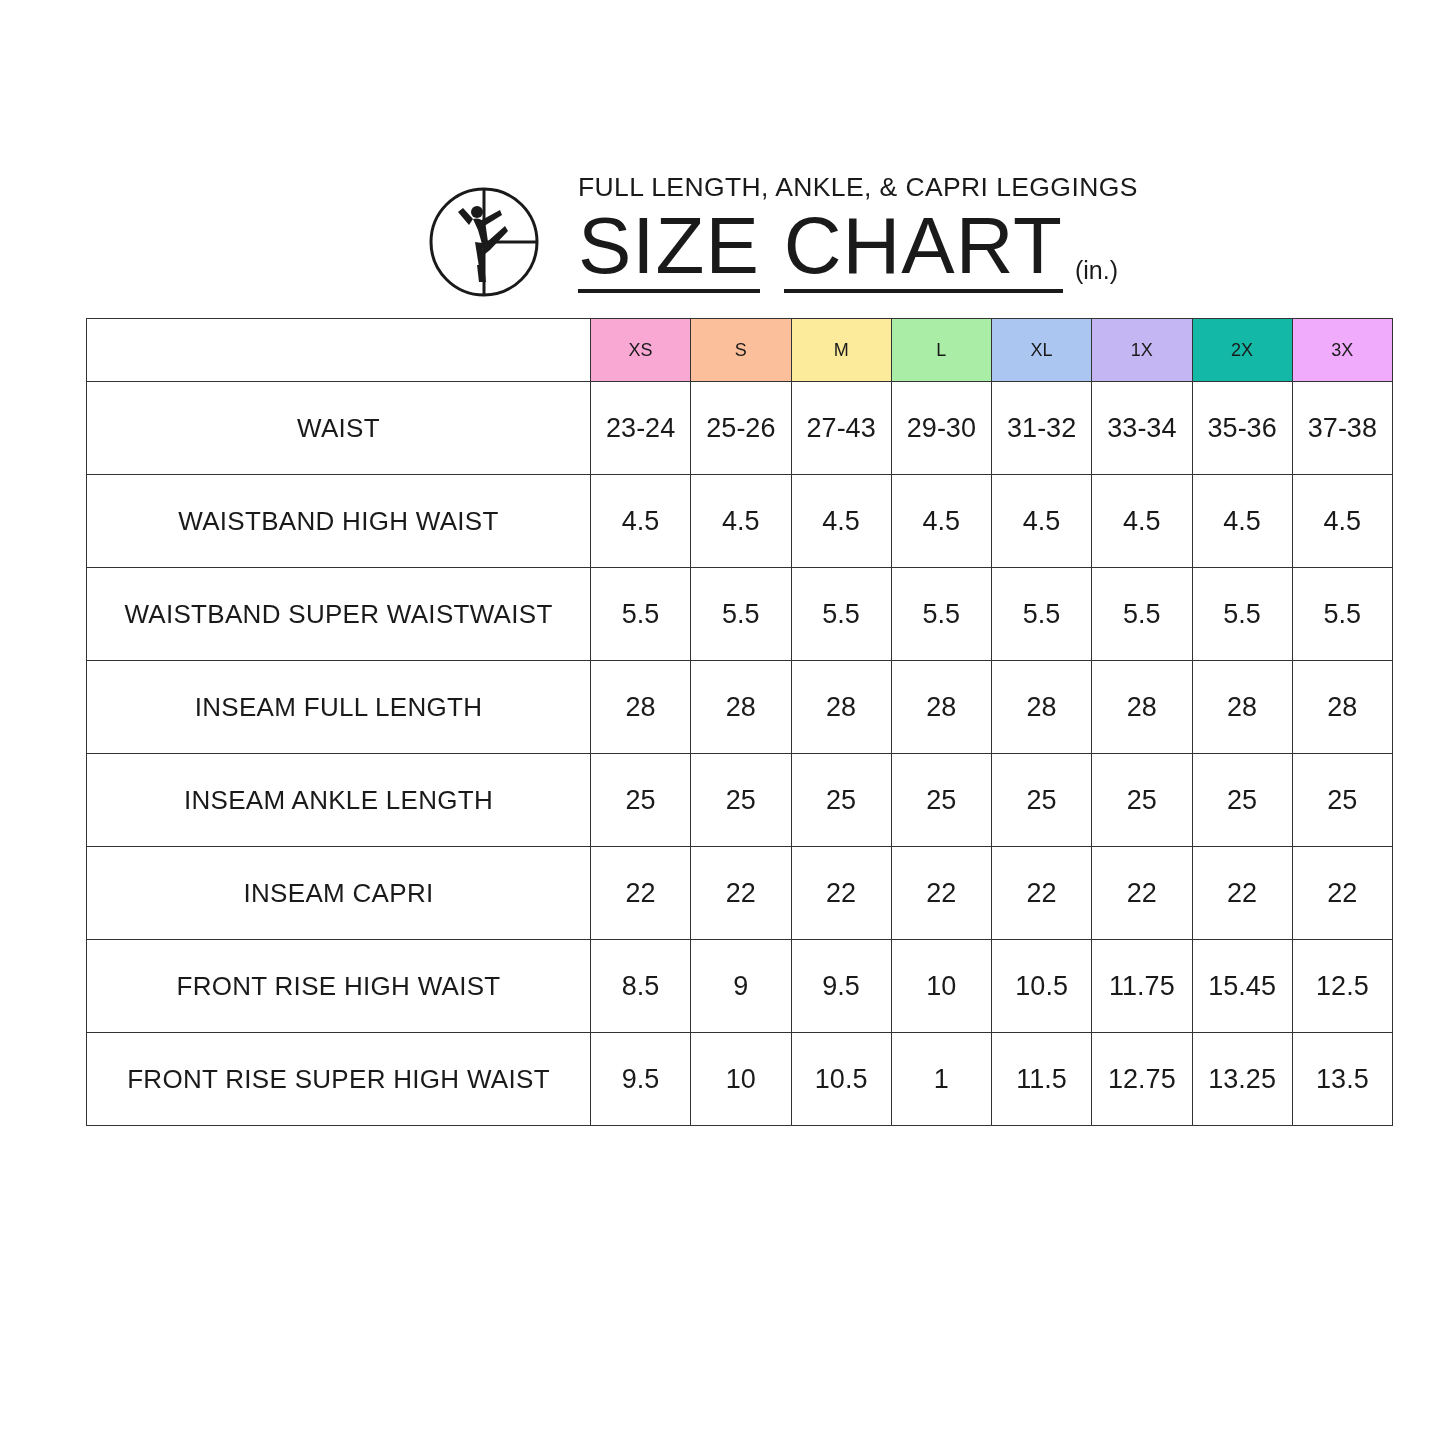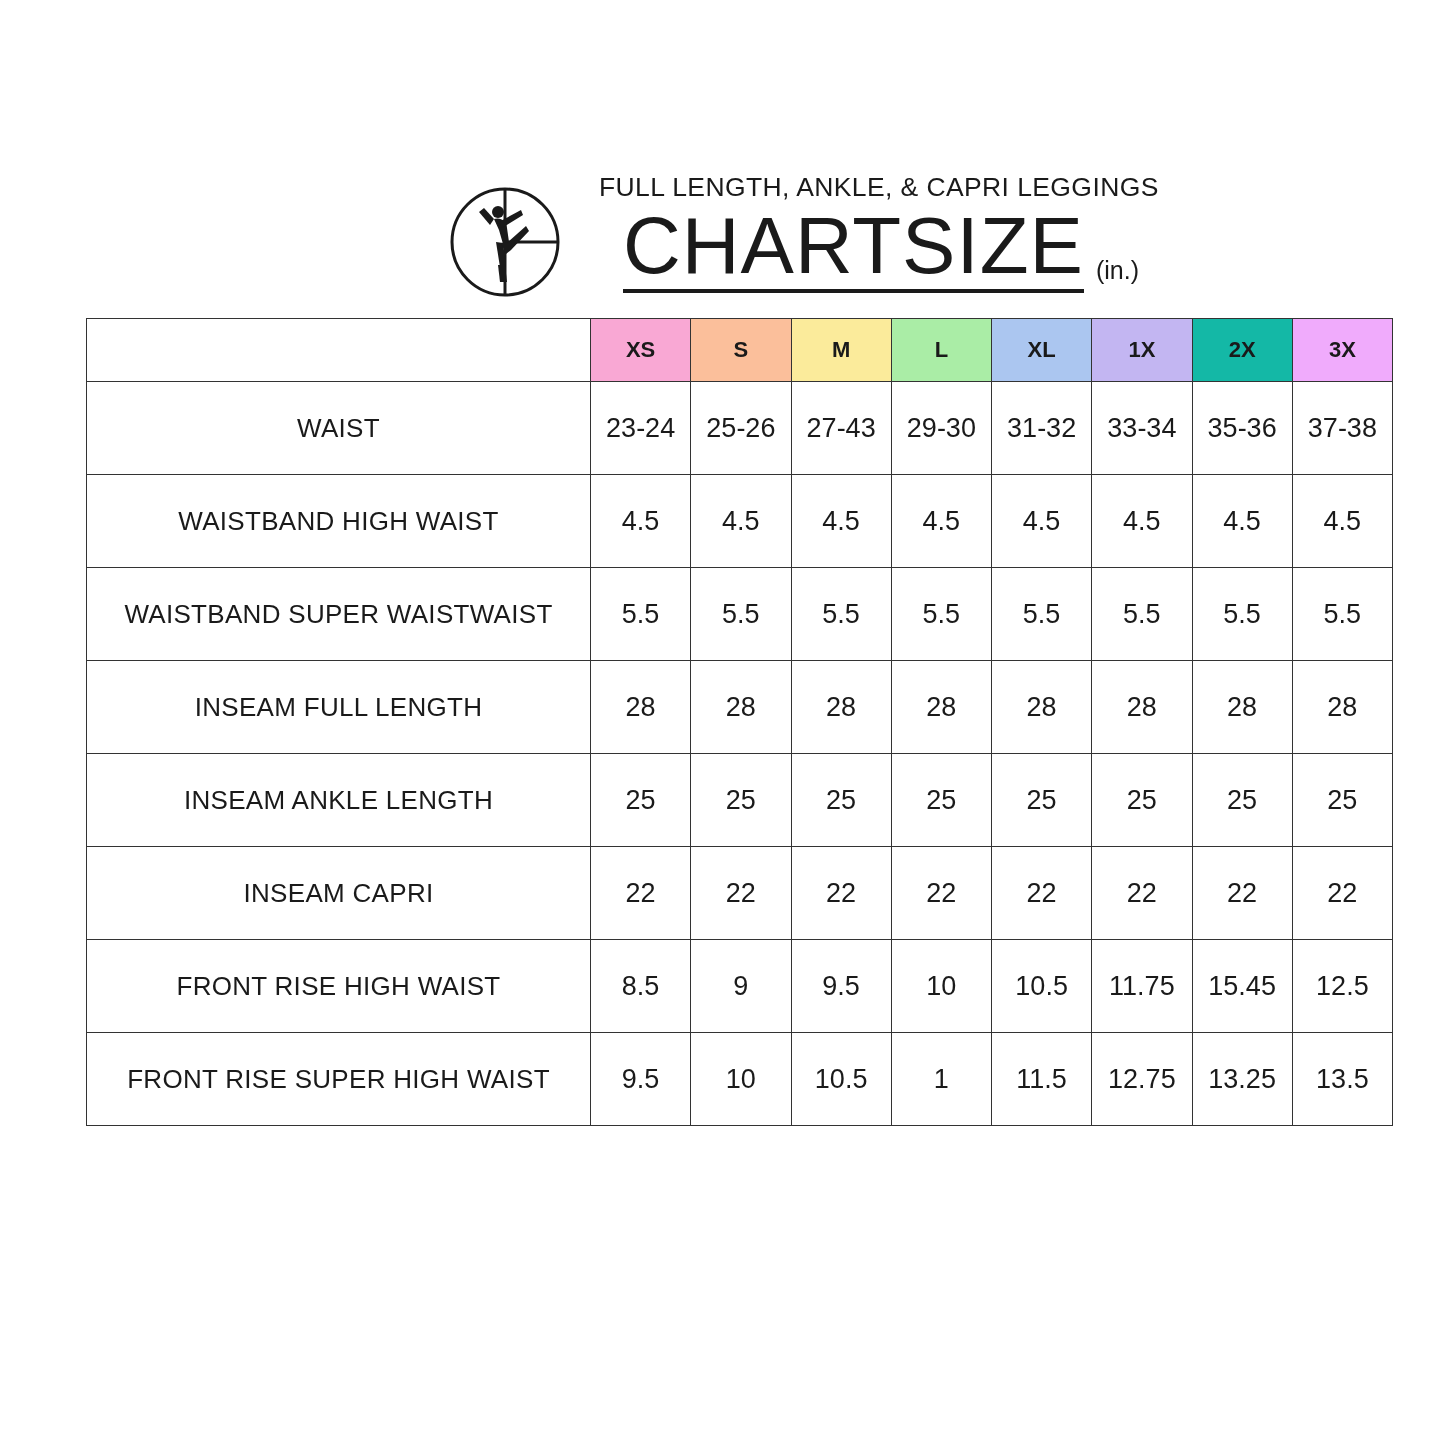--- a/index.html
+++ b/index.html
@@ -16,21 +16,21 @@
   }
   .page {
     position: relative;
     width: 1445px;
     height: 1445px;
   }
 
   
   .header {
     position: absolute;
-    left: 449px;
+    left: 428px;
     top: 168px;
     display: flex;
     align-items: flex-start;
   }
   .logo {
     width: 112px;
     height: 112px;
     flex: 0 0 112px;
     margin-top: 18px;
   }
@@ -97,22 +97,22 @@
     border: none;
     text-align: right;
     padding-right: 22px;
     font-size: 26.5px;
     letter-spacing: 0.3px;
     white-space: nowrap;
     color: #1a1a1a;
   }
   thead th.size-head {
     height: 62px;
-    font-size: 22px;
-    font-weight: 700;
+    font-size: 18px;
+    font-weight: 400;
   }
   tbody tr { height: 93px; }
   tbody td.value { font-size: 27px; }
 </style>
 </head>
 <body>
 
 <div class="page">
 
   <div class="header">
@@ -128,22 +128,22 @@
           <path d="M52 57 L59 56 L77 40 L80 45 L62 64 L57 68 Z"></path>
           <path d="M45 33 L35 22 L30 26 L41 39 Z"></path>
           <path d="M50 36 L72 24 L74 29 L53 42 Z"></path>
           <path d="M49 79 L56 79 L58 96 L51 96 Z"></path>
         </g>
       </svg>
     </div>
     <div class="title-block">
       <div class="subtitle">FULL LENGTH, ANKLE, &amp; CAPRI LEGGINGS</div>
       <div class="title-row">
+        <div class="title-word">SIZE</div>
         <div class="title-word second">CHART</div>
-        <div class="title-word">SIZE</div>
         <div class="units">(in.)</div>
       </div>
     </div>
   </div>
 
   <div class="chart">
     <table class="size-table">
       <colgroup>
         <col class="label-col">
         <col class="size-col">

